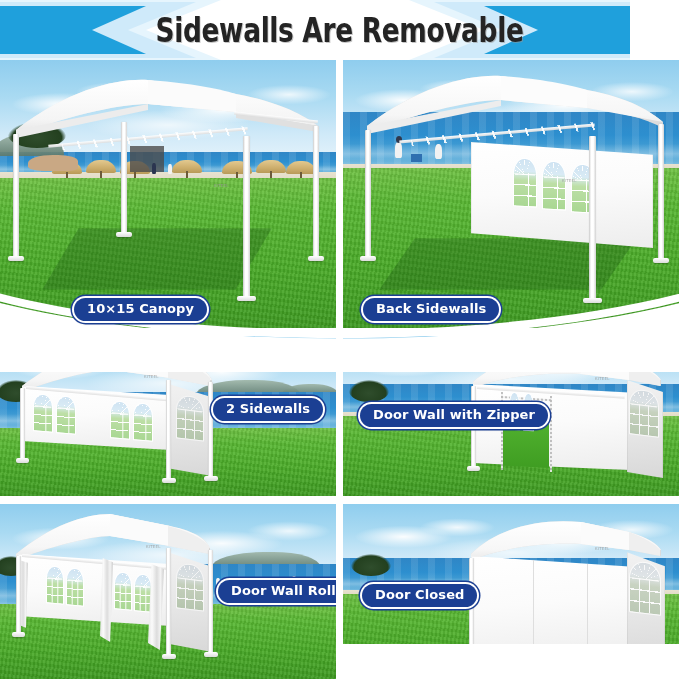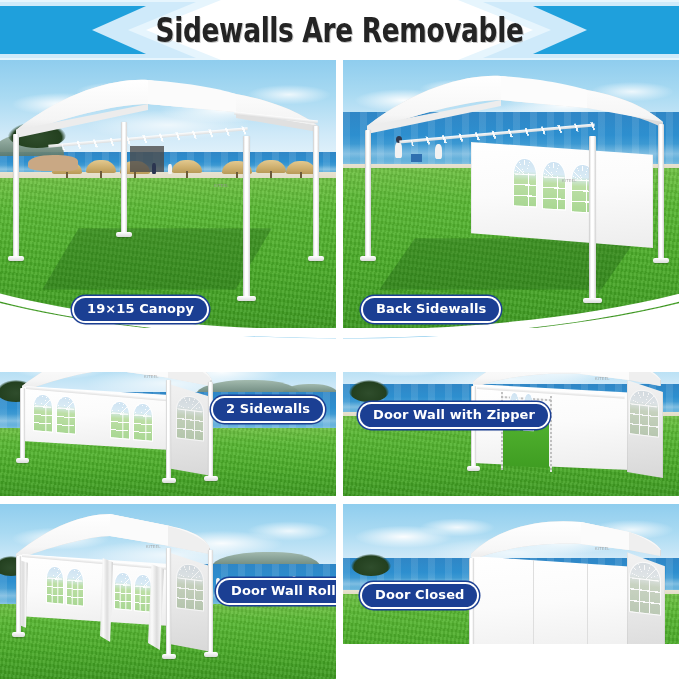--- a/index.html
+++ b/index.html
@@ -13,21 +13,21 @@
   #page {
     position: relative;
     width: 679px; height: 679px;
     background: #ffffff;
     overflow: hidden;
   }
 
   
   #header {
     position: absolute; left: 0; top: 0;
-    width: 679px; height: 60px;
+    width: 630px; height: 60px;
     background: #ffffff;
     overflow: hidden;
     z-index: 40;
   }
   .chev { position: absolute; top: 0; }
   .chev svg { display: block; }
   #chev-left  { left: -4px;  top: 0; }
   #chev-right { right: -4px; top: 0; }
 
   #title {
@@ -320,21 +320,21 @@
         <div class="leg" style="left:243px; top:76px; width:7px; height:162px;"></div>
         <div class="leg" style="left:313px; top:66px; width:6px; height:132px;"></div>
         <div class="foot" style="left:8px;  top:196px; width:16px;"></div>
         <div class="foot" style="left:116px;top:172px; width:16px;"></div>
         <div class="foot" style="left:237px;top:236px; width:19px;"></div>
         <div class="foot" style="left:308px;top:196px; width:16px;"></div>
 
         <div class="logo" style="left:214px; top:123px;">KITEEL</div>
       </div>
 
-      <div class="pill" style="left:74px; bottom:7px;">19×15 Canopy</div>
+      <div class="pill" style="left:74px; bottom:7px;">10×15 Canopy</div>
     </div>
 
     <div class="panel" id="p-tr">
       <div class="sky" style="height:96px;">
         <div class="clouds"></div>
       </div>
       <div class="sea" style="top:52px; height:58px;">
         <div class="sea-glint"></div>
       </div>
       <div class="sand" style="top:104px; height:10px;"></div>

